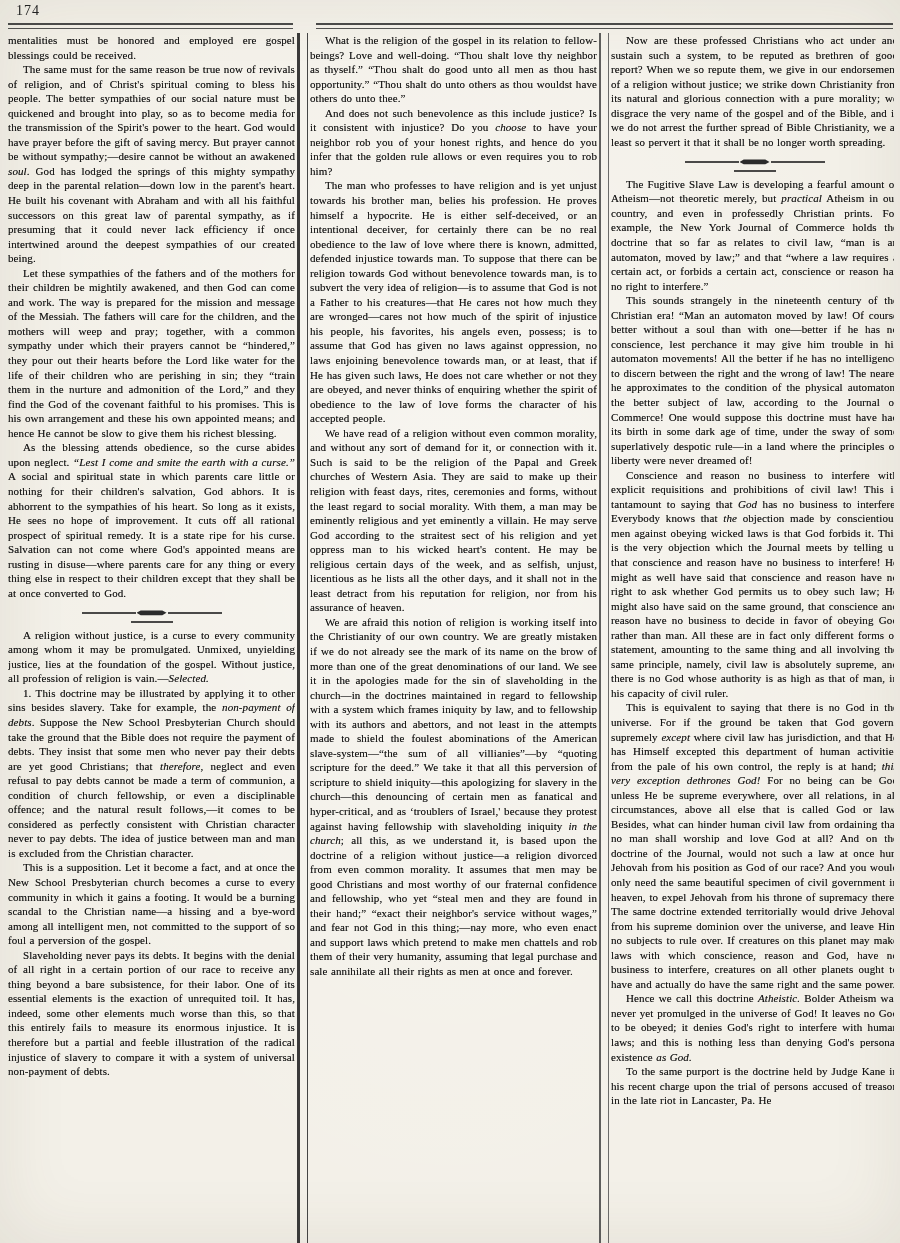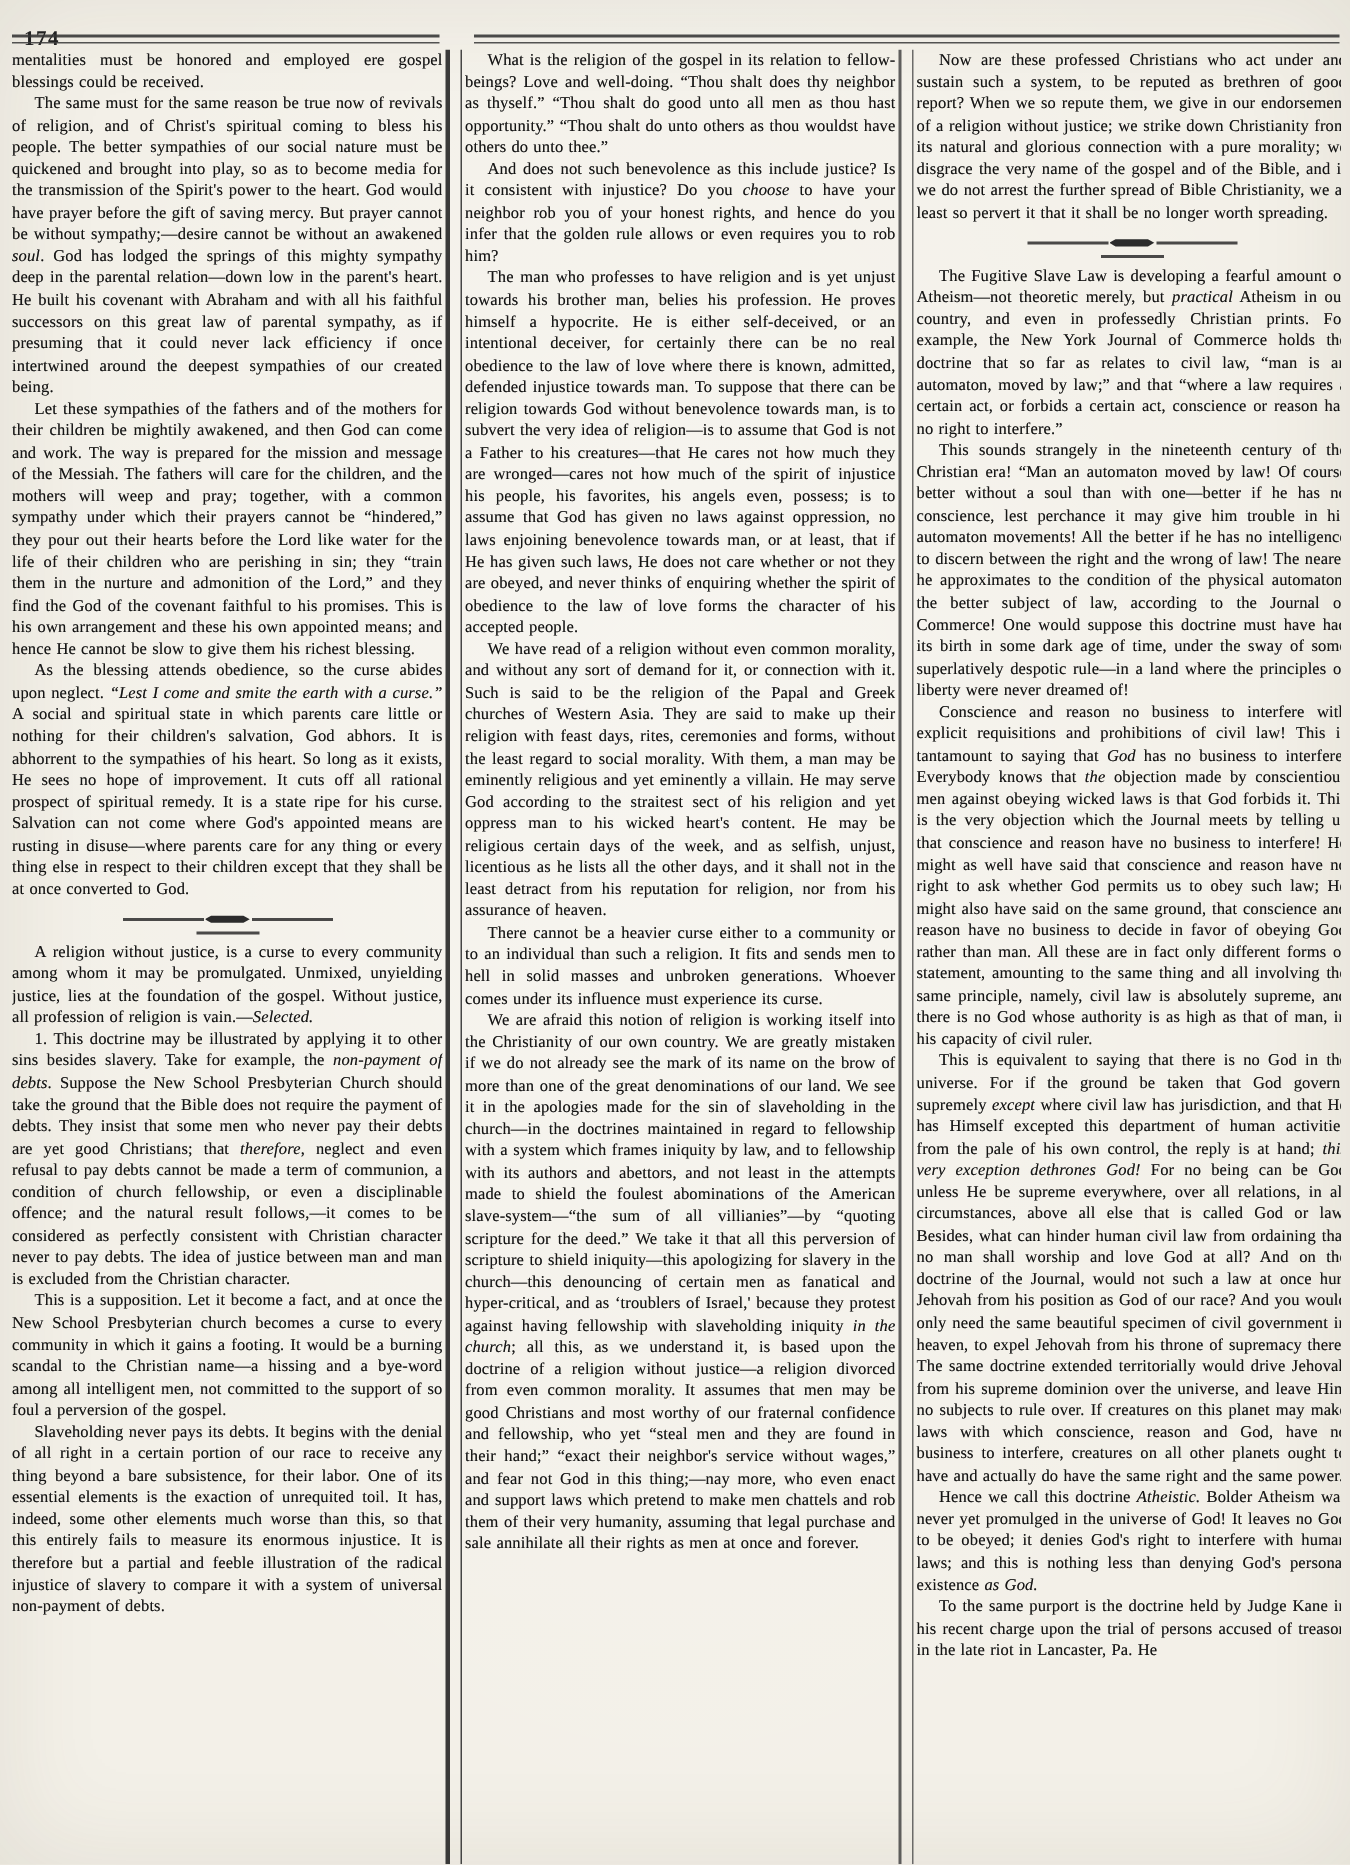--- a/index.html
+++ b/index.html
@@ -14,21 +14,21 @@
     background:
       radial-gradient(ellipse at 50% 40%, rgba(255,255,255,0.35), rgba(0,0,0,0) 70%),
       #f3f0e8;
     box-shadow:inset 0 0 70px rgba(86,74,52,0.10);
     overflow:hidden;
     color:#161616;
   }
   
   .page-num{
     position:absolute;left:16px;top:3px;
-    font-size:14px;font-weight:bold;letter-spacing:1px;color:#222;margin-top:16px;
+    font-size:14px;font-weight:normal;letter-spacing:1px;color:#222;
   }
   .paper-title{
     position:absolute;left:0;right:0;top:2px;margin:0;
     text-align:center;
     font-size:15px;font-weight:bold;letter-spacing:3.5px;
     color:#4d4d4d;
     text-shadow:0 0 1.2px rgba(80,80,80,0.85);
   }
   .rule{
     position:absolute;top:23px;height:3px;
@@ -126,25 +126,24 @@
           </div>
           <div class="head-underline"></div>
         </div>
         <p class="body-p">A religion without justice, is a curse to every community among whom it may be promulgated. Unmixed, unyielding justice, lies at the foundation of the gospel. Without justice, all profession of religion is vain.—<i>Selected.</i></p>
         <p class="body-p">1. This doctrine may be illustrated by applying it to other sins besides slavery. Take for example, the <i>non-payment of debts</i>. Suppose the New School Presbyterian Church should take the ground that the Bible does not require the payment of debts. They insist that some men who never pay their debts are yet good Christians; that <i>therefore</i>, neglect and even refusal to pay debts cannot be made a term of communion, a condition of church fellowship, or even a disciplinable offence; and the natural result follows,—it comes to be considered as perfectly consistent with Christian character never to pay debts. The idea of justice between man and man is excluded from the Christian character.</p>
         <p class="body-p">This is a supposition. Let it become a fact, and at once the New School Presbyterian church becomes a curse to every community in which it gains a footing. It would be a burning scandal to the Christian name—a hissing and a bye-word among all intelligent men, not committed to the support of so foul a perversion of the gospel.</p>
         <p class="body-p">Slaveholding never pays its debts. It begins with the denial of all right in a certain portion of our race to receive any thing beyond a bare subsistence, for their labor. One of its essential elements is the exaction of unrequited toil. It has, indeed, some other elements much worse than this, so that this entirely fails to measure its enormous injustice. It is therefore but a partial and feeble illustration of the radical injustice of slavery to compare it with a system of universal non-payment of debts.</p>
       </section>
     <div class="col-divider heavy"></div>
     <section class="col">
-        <p class="body-p">What is the religion of the gospel in its relation to fellow-beings? Love and well-doing. “Thou shalt does thy neighbor as thyself.” “Thou shalt do good unto all men as thou hast opportunity.” “Thou shalt do unto others as thou wouldst have others do unto thee.”</p>
+        <p class="body-p">What is the religion of the gospel in its relation to fellow-beings? Love and well-doing. “Thou shalt love thy neighbor as thyself.” “Thou shalt do good unto all men as thou hast opportunity.” “Thou shalt do unto others as thou wouldst have others do unto thee.”</p>
         <p class="body-p">And does not such benevolence as this include justice? Is it consistent with injustice? Do you <i>choose</i> to have your neighbor rob you of your honest rights, and hence do you infer that the golden rule allows or even requires you to rob him?</p>
         <p class="body-p">The man who professes to have religion and is yet unjust towards his brother man, belies his profession. He proves himself a hypocrite. He is either self-deceived, or an intentional deceiver, for certainly there can be no real obedience to the law of love where there is known, admitted, defended injustice towards man. To suppose that there can be religion towards God without benevolence towards man, is to subvert the very idea of religion—is to assume that God is not a Father to his creatures—that He cares not how much they are wronged—cares not how much of the spirit of injustice his people, his favorites, his angels even, possess; is to assume that God has given no laws against oppression, no laws enjoining benevolence towards man, or at least, that if He has given such laws, He does not care whether or not they are obeyed, and never thinks of enquiring whether the spirit of obedience to the law of love forms the character of his accepted people.</p>
         <p class="body-p">We have read of a religion without even common morality, and without any sort of demand for it, or connection with it. Such is said to be the religion of the Papal and Greek churches of Western Asia. They are said to make up their religion with feast days, rites, ceremonies and forms, without the least regard to social morality. With them, a man may be eminently religious and yet eminently a villain. He may serve God according to the straitest sect of his religion and yet oppress man to his wicked heart's content. He may be religious certain days of the week, and as selfish, unjust, licentious as he lists all the other days, and it shall not in the least detract from his reputation for religion, nor from his assurance of heaven.</p>
-        <p class="body-p">There cannot be a heavier curse either to a community or to an individual than such a religion. It fits and sends men to hell in solid masses and unbroken generations. Whoever comes under its influence must experience its curse.</p>
         <p class="body-p">We are afraid this notion of religion is working itself into the Christianity of our own country. We are greatly mistaken if we do not already see the mark of its name on the brow of more than one of the great denominations of our land. We see it in the apologies made for the sin of slaveholding in the church—in the doctrines maintained in regard to fellowship with a system which frames iniquity by law, and to fellowship with its authors and abettors, and not least in the attempts made to shield the foulest abominations of the American slave-system—“the sum of all villianies”—by “quoting scripture for the deed.” We take it that all this perversion of scripture to shield iniquity—this apologizing for slavery in the church—this denouncing of certain men as fanatical and hyper-critical, and as ‘troublers of Israel,' because they protest against having fellowship with slaveholding iniquity <i>in the church</i>; all this, as we understand it, is based upon the doctrine of a religion without justice—a religion divorced from even common morality. It assumes that men may be good Christians and most worthy of our fraternal confidence and fellowship, who yet “steal men and they are found in their hand;” “exact their neighbor's service without wages,” and fear not God in this thing;—nay more, who even enact and support laws which pretend to make men chattels and rob them of their very humanity, assuming that legal purchase and sale annihilate all their rights as men at once and forever.</p>
       </section>
     <div class="col-divider"></div>
     <section class="col">
         <p class="body-p">Now are these professed Christians who act under and sustain such a system, to be reputed as brethren of good report? When we so repute them, we give in our endorsement of a religion without justice; we strike down Christianity from its natural and glorious connection with a pure morality; we disgrace the very name of the gospel and of the Bible, and if we do not arrest the further spread of Bible Christianity, we at least so pervert it that it shall be no longer worth spreading.</p>
         <div class="section-head">
           <div class="orn">
             <span class="orn-line"></span>
             <span class="orn-diamond"></span>
             <span class="orn-line"></span>

